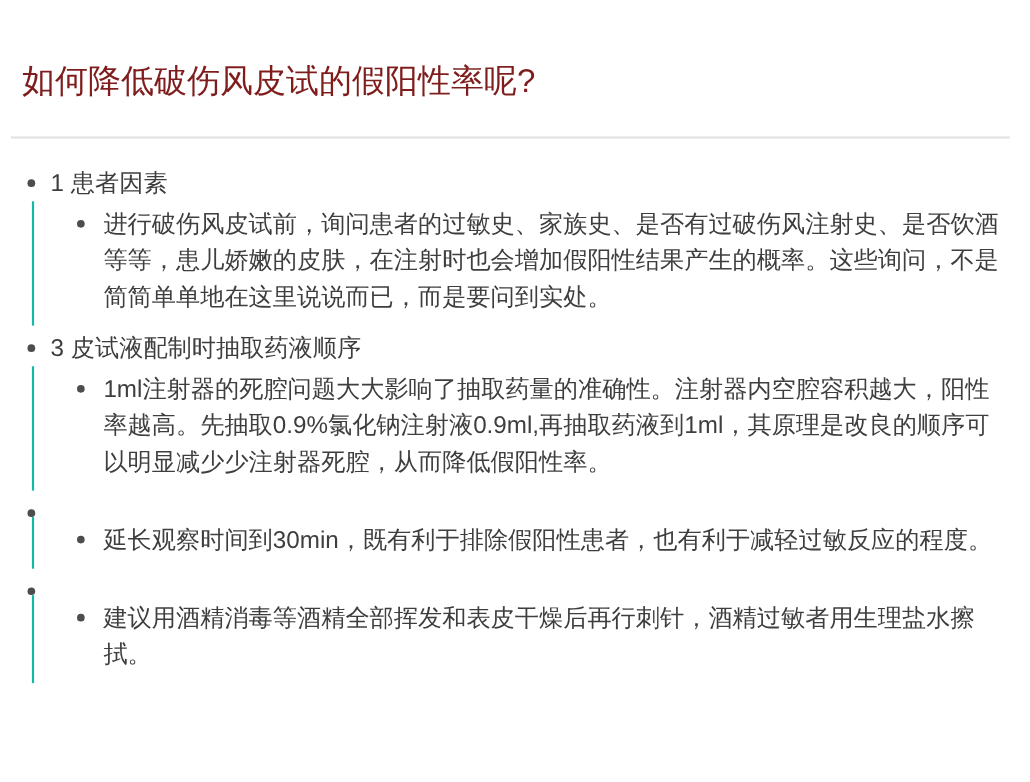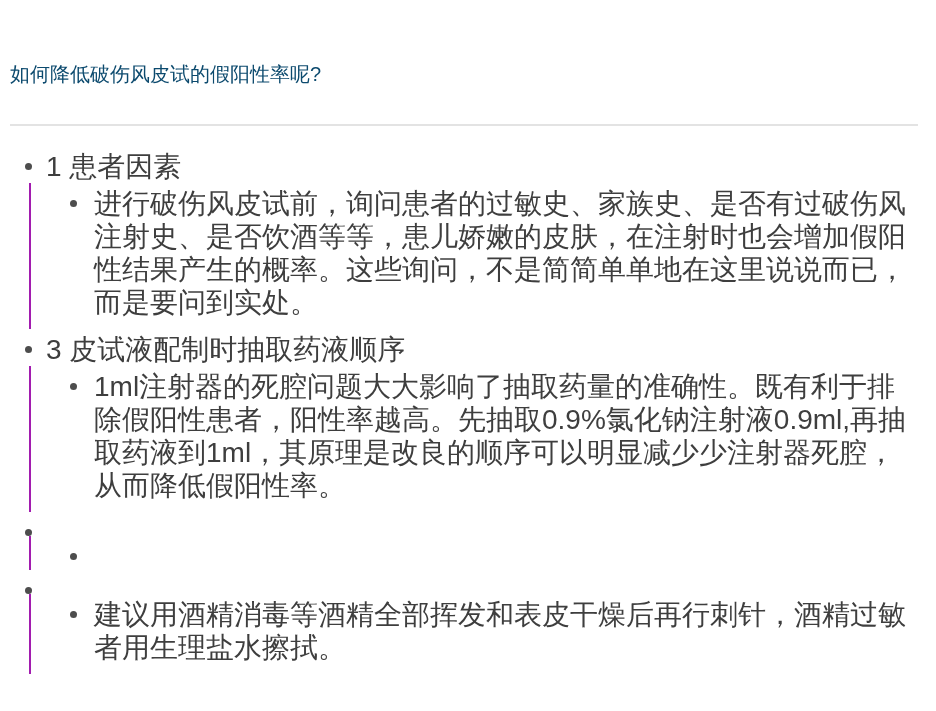--- a/index.html
+++ b/index.html
@@ -6,55 +6,55 @@
   body {
     width: 936px; height: 711px; overflow: hidden;
     background: #ffffff;
     font-family: "Liberation Sans", "DejaVu Sans", sans-serif;
     color: #3e3e3e;
     position: relative;
   }
   .page { padding: 0 24px 0 10px; }
 
   .title {
-    font-size: 20px;
+    font-size: 30px;
     font-weight: 400;
-    color: #0c4a6e;
+    color: #7f1d1d;
     line-height: 39px;
-    margin: 55px 0 0 0;
+    margin: 55px 0 0 10px;
   }
   .divider {
     height: 2px;
     width: 908px;
     background: #e3e3e3;
     margin-top: 30px;
   }
   .outline {
     margin-top: 24px;
-    font-size: 28px;
+    font-size: 22px;
     line-height: 33px;
   }
   .l1-row {
     display: flex;
     align-items: flex-start;
     padding-left: 15px;
     margin-top: 4px;
   }
   .dot {
     width: 7px; height: 7px;
     border-radius: 50%;
     background: #4d4d4d;
     flex: 0 0 7px;
     margin-top: 13px;
   }
   .l1-row .dot { margin-right: 14px; }
   .l1-label { color: #3e3e3e; }
   .children {
     margin-left: 19px;
-    border-left: 2px solid #a21caf;
+    border-left: 2px solid #14b8a6;
     padding: 4px 0 10px 0;
   }
   .l2-row {
     display: flex;
     align-items: flex-start;
     padding-left: 39px;
   }
   .l2-row .dot { margin-right: 17px; }
   .l2-text {
     flex: 0 1 auto;
@@ -82,31 +82,32 @@
         </div>
       </div>
       <div class="section">
         <div class="l1-row">
           <span class="dot"></span>
           <span class="l1-label">3 皮试液配制时抽取药液顺序</span>
         </div>
         <div class="children">
           <div class="l2-row">
             <span class="dot"></span>
-            <span class="l2-text">1ml注射器的死腔问题大大影响了抽取药量的准确性。既有利于排除假阳性患者，阳性率越高。先抽取0.9%氯化钠注射液0.9ml,再抽取药液到1ml，其原理是改良的顺序可以明显减少少注射器死腔，从而降低假阳性率。</span>
+            <span class="l2-text">1ml注射器的死腔问题大大影响了抽取药量的准确性。注射器内空腔容积越大，阳性率越高。先抽取0.9%氯化钠注射液0.9ml,再抽取药液到1ml，其原理是改良的顺序可以明显减少少注射器死腔，从而降低假阳性率。</span>
           </div>
         </div>
       </div>
       <div class="section">
         <div class="l1-row">
           <span class="dot"></span>
         </div>
         <div class="children">
           <div class="l2-row">
             <span class="dot"></span>
+            <span class="l2-text">延长观察时间到30min，既有利于排除假阳性患者，也有利于减轻过敏反应的程度。</span>
           </div>
         </div>
       </div>
       <div class="section">
         <div class="l1-row">
           <span class="dot"></span>
         </div>
         <div class="children">
           <div class="l2-row">
             <span class="dot"></span>

